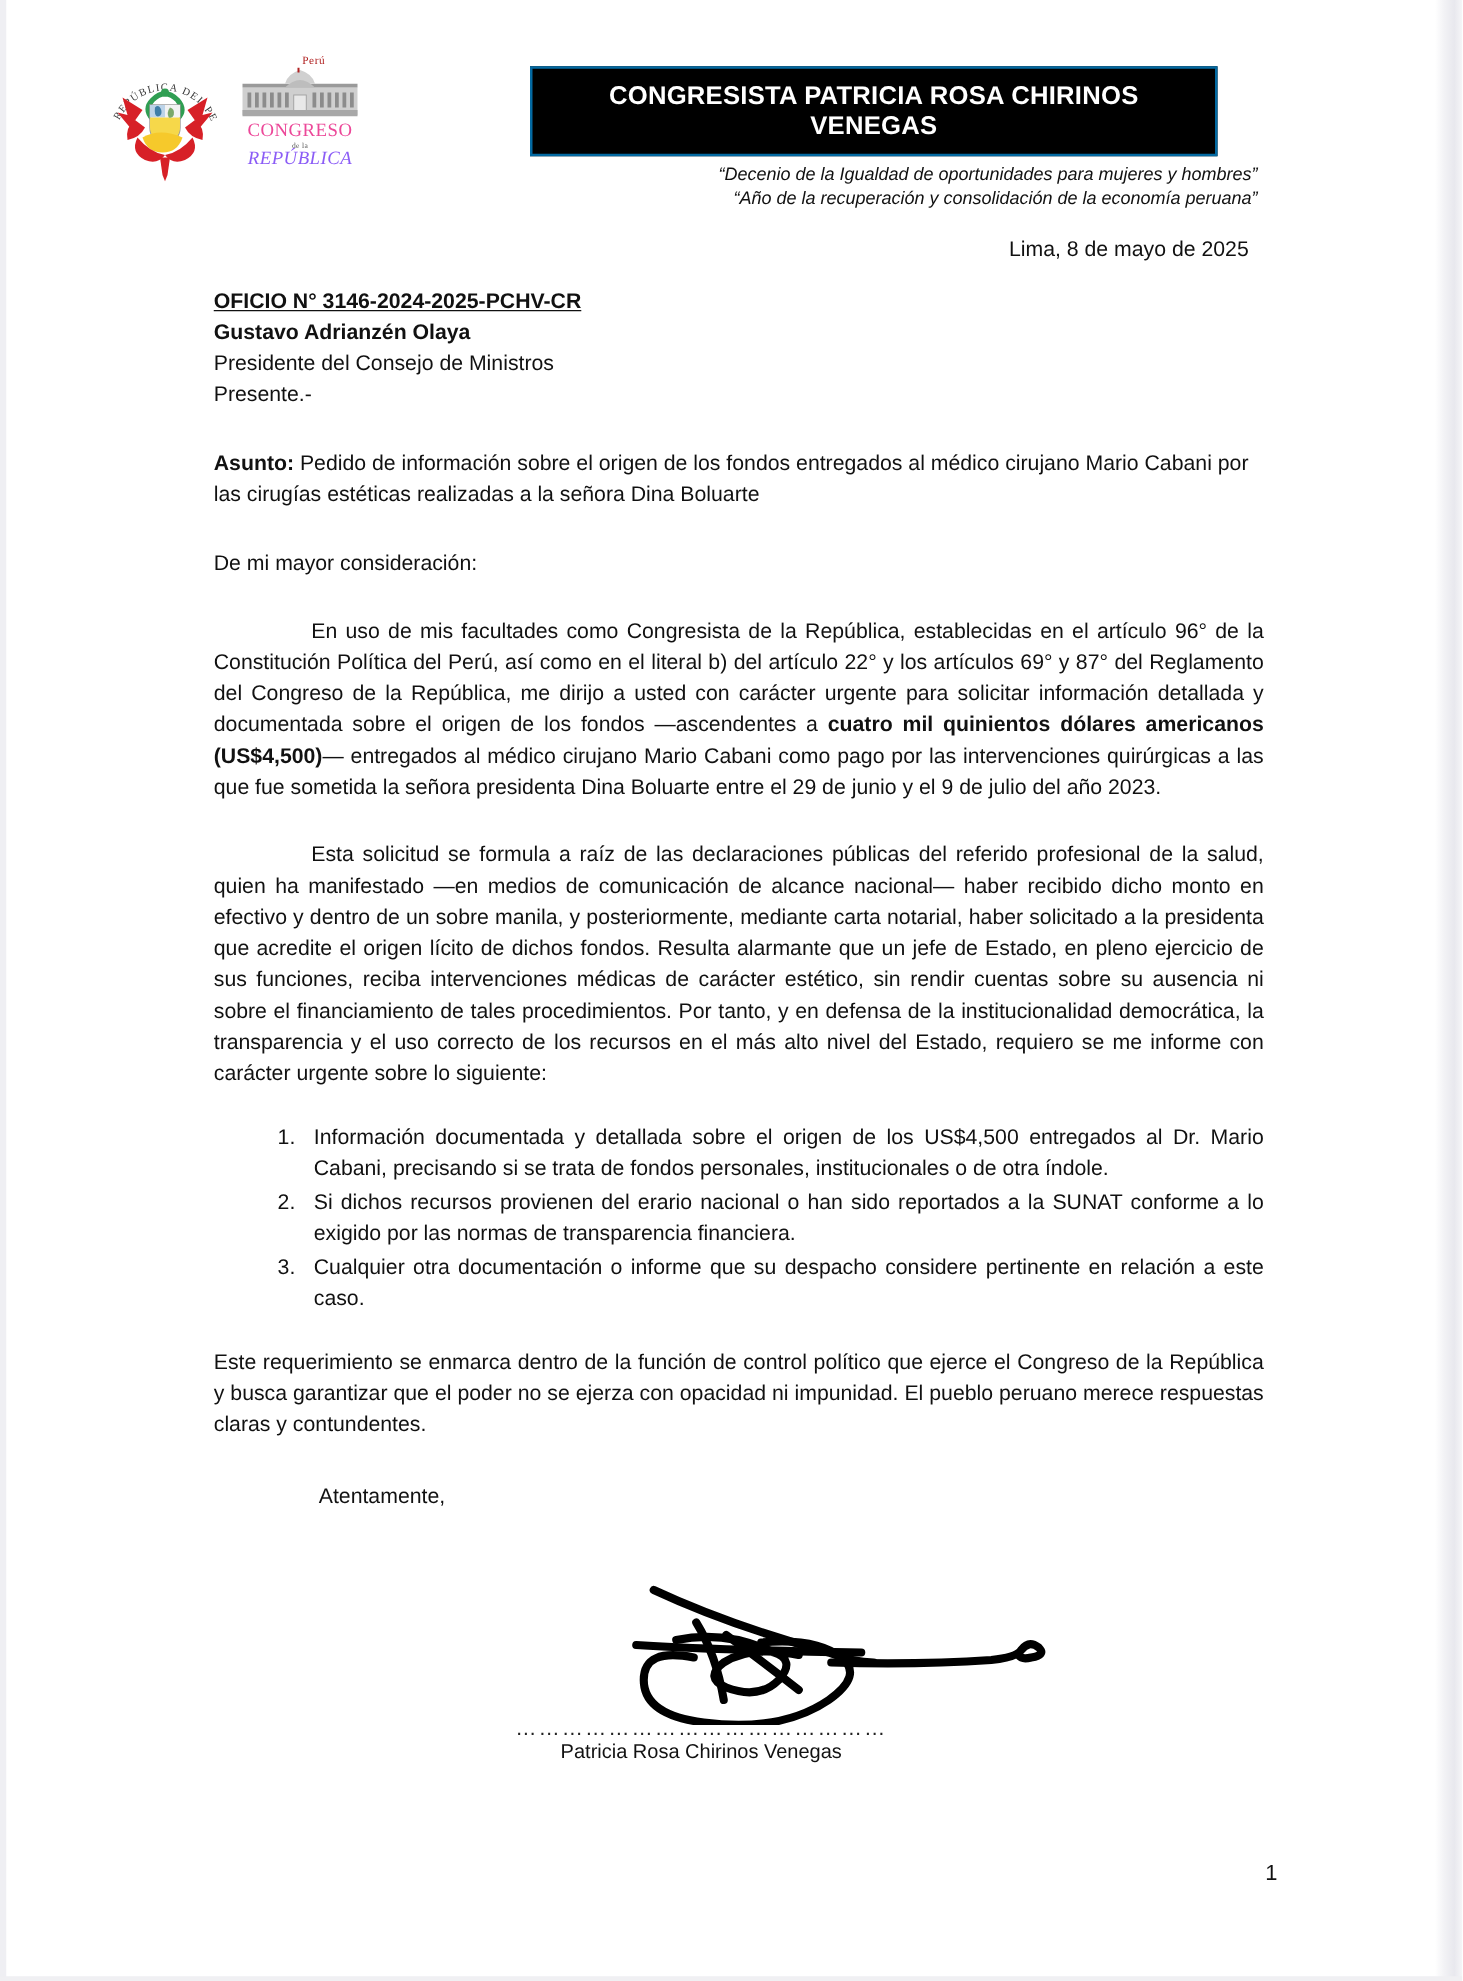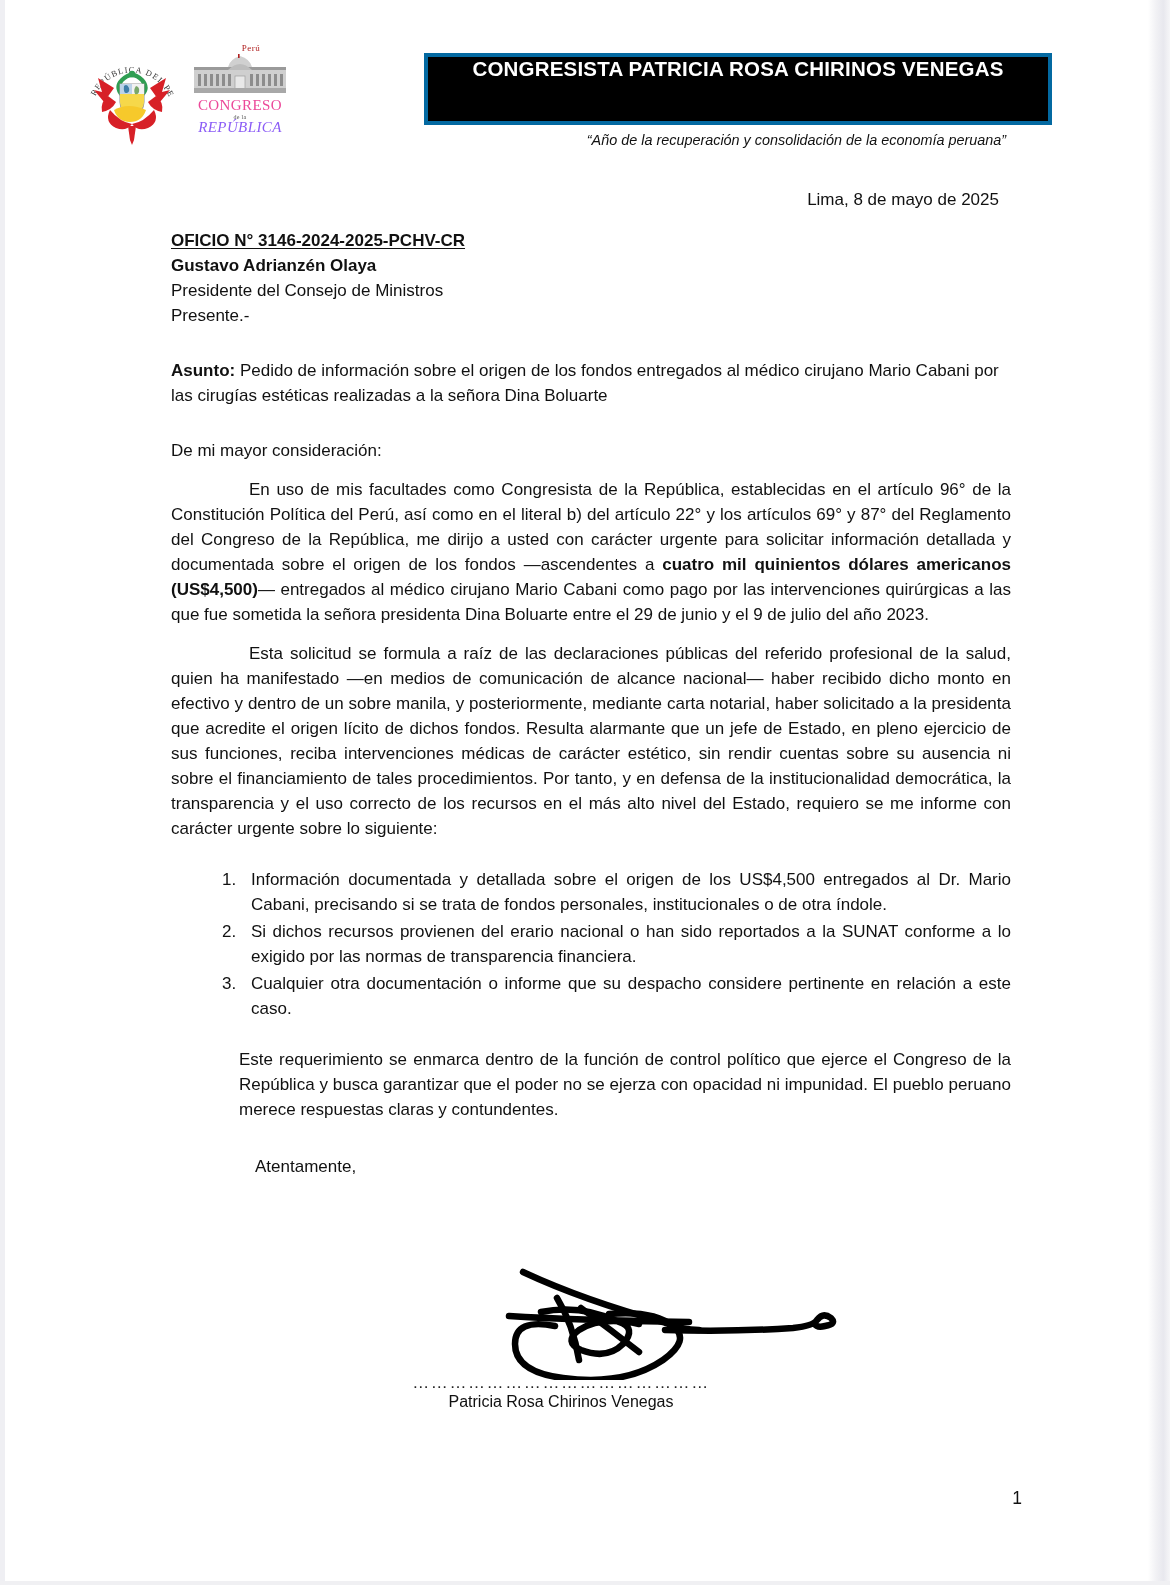--- a/index.html
+++ b/index.html
@@ -102,26 +102,26 @@
     letter-spacing: 0.4px;
     color: #8b5cf6;
     line-height: 1.05;
     font-style: italic;
   }
 
   .title-banner {
     position: absolute;
     left: 424px;
     top: 53px;
-    width: 628px;
+    width: 550px;
     height: 72px;
     background: #000000;
-    border: 4px solid #0369a1;
+    border: 2px solid #0369a1;
     display: flex;
-    align-items: flex-start;
+    align-items: center;
     justify-content: center;
     box-sizing: border-box;
   }
   .title-banner-text {
     color: #ffffff;
     font-family: "Liberation Sans", sans-serif;
     font-weight: bold;
     font-size: 20.5px;
     line-height: 1.18;
     text-align: center;
@@ -165,37 +165,36 @@
   .addr-bold { font-weight: bold; }
   .block-gap { height: 30px; }
   .asunto-p {
     text-align: left;
   }
   .asunto-label { font-weight: bold; }
   .greeting { }
   .para {
     text-align: justify;
     text-indent: 78px;
-    margin-top: 14px;
+    margin-top: 29px;
   }
   .para b { font-weight: bold; }
   ol.items {
     margin: 26px 0 0 0;
     padding-left: 70px;
     text-align: justify;
   }
   ol.items li {
     margin-bottom: 2px;
     padding-left: 10px;
   }
   .closing-para {
     text-align: justify;
     text-indent: 0;
     margin-top: 26px;
-    margin-left: 68px;
   }
   .atentamente {
     margin-top: 32px;
     margin-left: 84px;
   }
 
   
   .sig-area {
     position: absolute;
     left: 171px;
@@ -308,20 +307,21 @@
         <div class="congress-dela">de la</div>
         <div class="congress-word2">REPÚBLICA</div>
       </div>
     </div>
 
     <div class="title-banner">
       <div class="title-banner-text">CONGRESISTA PATRICIA ROSA CHIRINOS VENEGAS</div>
     </div>
 
     <div class="slogans">
+      <div>“Decenio de la Igualdad de oportunidades para mujeres y hombres”</div>
       <div>“Año de la recuperación y consolidación de la economía peruana”</div>
     </div>
   </div>
 
   <div class="doc">
 
     <div class="date-line">Lima, 8 de mayo de 2025</div>
 
     <div class="oficio">OFICIO N° 3146-2024-2025-PCHV-CR</div>
     <div class="addr-line addr-bold">Gustavo Adrianzén Olaya</div>

